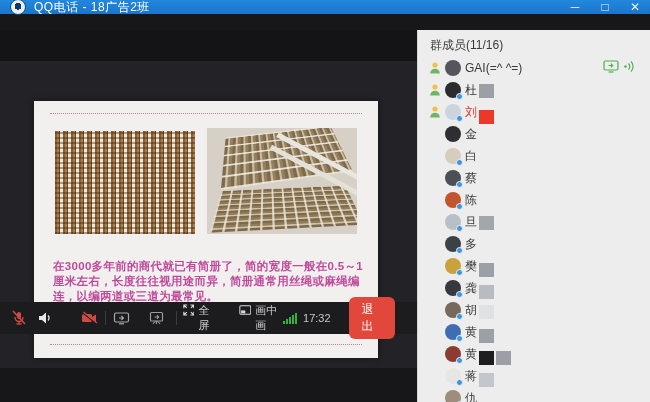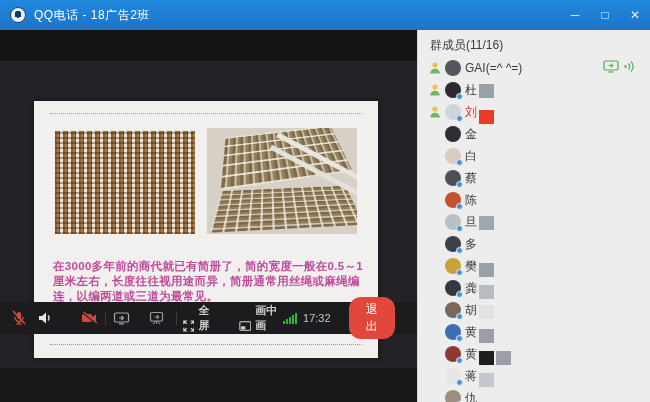--- a/index.html
+++ b/index.html
@@ -1,20 +1,20 @@
 <!DOCTYPE html>
 <html><head>
 <meta charset="utf-8">
 <style>
   * { margin:0; padding:0; box-sizing:border-box; }
   html,body { width:650px; height:402px; background:#333; font-family:"Liberation Sans","DejaVu Sans",sans-serif; }
   .window { position:relative; width:650px; height:402px; overflow:hidden; background:#17171a; }
 
   
-  .titlebar { position:absolute; left:0; top:0; width:650px; height:30px;
+  .titlebar { position:absolute; left:0; top:0; width:650px; height:14px;
     background:linear-gradient(#2188dd,#1b74cb); display:flex; align-items:center; }
   .app-icon { width:16px; height:16px; margin:0 8px 0 10px; border-radius:50%;
     background:radial-gradient(circle at 50% 45%, #0d3a66 0 32%, #e9f2fa 33% 78%, #9cc4e4 79%);
     border:1px solid #0e4f8c; }
   .title-text { color:#fff; font-size:12px; letter-spacing:.5px; }
   .win-controls { margin-left:auto; display:flex; align-items:center; height:100%; }
   .win-btn { width:30px; height:100%; color:#eaf3fb; font-size:12px; display:flex;
     align-items:center; justify-content:center; cursor:pointer; }
 
   
@@ -48,24 +48,24 @@
     transform:rotate(28deg); box-shadow:0 14px 0 #e4e1d8; }
   .slide-text { position:absolute; left:19px; top:158px; width:314px;
     color:#bf4a9b; font-size:11.5px; font-weight:bold; line-height:15px; letter-spacing:.3px; }
 
   
   .toolbar { position:absolute; left:0; bottom:0; width:417px; height:32px; background:#1c1c1e;
     display:flex; align-items:center; color:#d8d8d8; }
   .tb-icon { display:flex; align-items:center; justify-content:center; cursor:pointer; }
   .tb-sep { width:1px; height:14px; background:#3c3c3f; margin:0 6px; }
   .tb-label { font-size:11px; color:#d0d0d0; margin-left:4px; }
-  .tb-group { display:flex; align-items:flex-end; cursor:pointer;font-weight:bold; }
+  .tb-group { display:flex; align-items:flex-start; cursor:pointer; }
   .time-text { font-size:11px; color:#c6c6c6; margin:0 18px 0 5px; }
-  .exit-btn { background:#e2473c; color:#fff; font-size:12px; border-radius:12px;
-    padding:4px 13px; margin-right:22px; cursor:pointer;text-align:center; }
+  .exit-btn { background:#e2473c; color:#fff; font-size:12px; border-radius:6px;
+    padding:4px 13px; margin-right:22px; cursor:pointer; }
   .signal { display:flex; align-items:flex-end; height:12px; margin-left:auto; }
   .signal i { display:block; width:2px; margin-right:1px; background:#2fb43a; }
 
   
   .panel { width:233px; height:372px; background:#ededed; border-left:1px solid #d6d6d6;
     overflow:hidden; }
   .panel-header { font-size:12px; color:#3b3b3b; padding:7px 8px 3px 12px; }
   .member-row { display:flex; align-items:center; height:22px; padding-left:10px;
     font-size:12px; color:#3a3a3a; cursor:pointer; }
   .incall-slot { width:15px; height:15px; margin-right:2px; flex:0 0 15px; }

